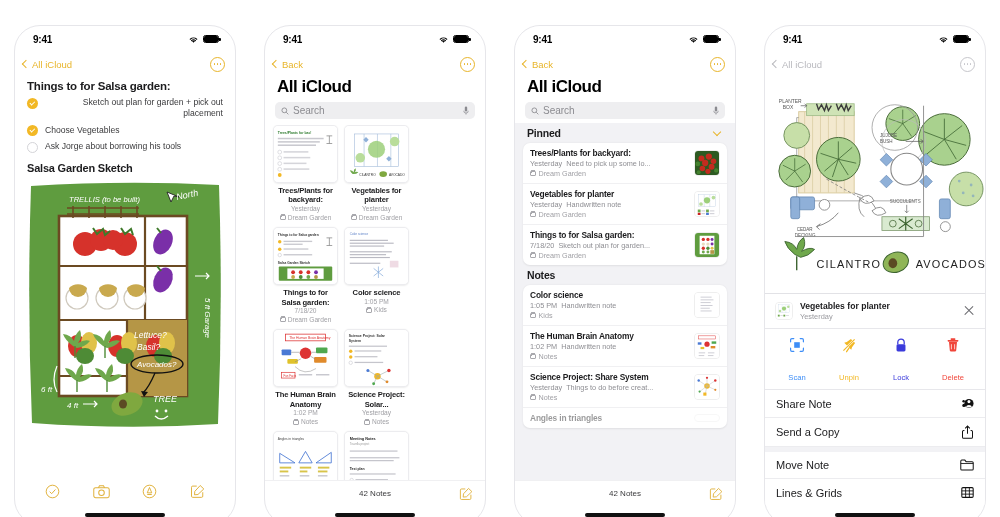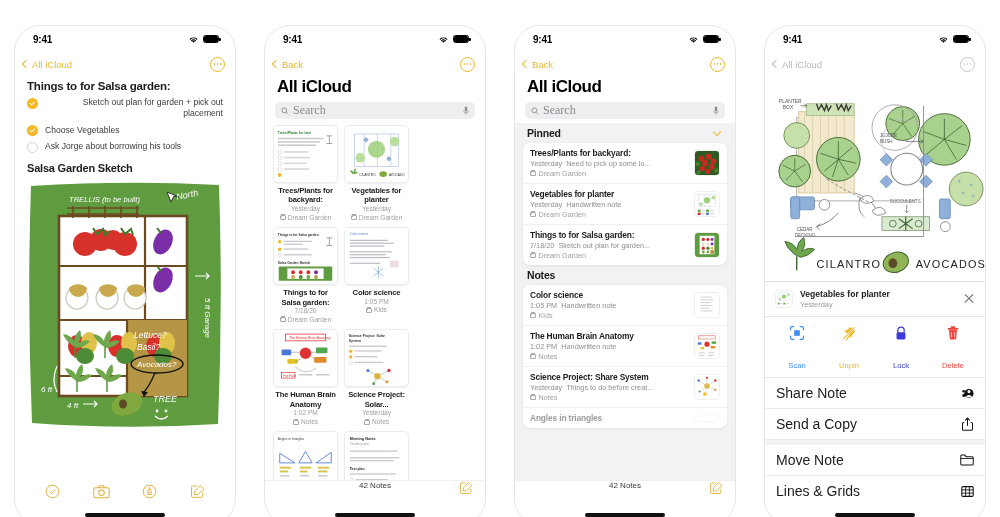--- a/index.html
+++ b/index.html
@@ -79,37 +79,37 @@
   }
   .homebar { height: 18px; flex: 0 0 18px; display: flex; align-items: center; justify-content: center; }
   .homebar i { width: 80px; height: 3.4px; border-radius: 2px; background: #111; display: block; }
 
   
   .bigtitle { font-size: 17px; font-weight: bold; color: #000; padding: 1px 12px 5px; letter-spacing: -0.5px; }
   .searchbar {
     margin: 0 10px 6px; height: 17px; border-radius: 5px; background: #eeeef0;
     display: flex; align-items: center; padding: 0 6px; gap: 4px;
   }
-  .searchbar .ph { font-size: 12px; color: #8b8b90; flex: 1; font-family: Liberation Serif, serif; }
+  .searchbar .ph { font-size: 10px; color: #8b8b90; flex: 1; }
 
   
   .gallery { flex: 1; overflow: hidden; padding: 0 8px; display: flex; flex-wrap: wrap; gap: 5px 6px; align-content: flex-start; }
   .gcell { width: 65px; }
   .gthumb {
     width: 65px; height: 58px; border-radius: 5px; background: #fff;
     border: 0.8px solid #ececef; overflow: hidden; position: relative;
     box-shadow: 0 0.5px 1.5px rgba(0,0,0,.07);
   }
   .gname { font-size: 7.6px; font-weight: bold; color: #1c1c1e; text-align: center; line-height: 1.25; margin-top: 3px; letter-spacing: -0.15px; }
   .gmeta { font-size: 6.6px; color: #a0a0a5; text-align: center; line-height: 1.3; }
   .gfolder { font-size: 6.6px; color: #a0a0a5; text-align: center; display: flex; align-items: center; justify-content: center; gap: 2px; line-height: 1.3; }
   .fld { width: 6px; height: 5px; border: 0.9px solid #a8a8ad; border-radius: 1px; position: relative; }
   .fld:after { content:""; position:absolute; top:-2px; left:0.4px; width:2.6px; height:1.6px; border-top:0.9px solid #a8a8ad; border-left:0.9px solid #a8a8ad; border-radius:1px 0 0 0; }
 
-  .footerbar { height: 26px; flex: 0 0 26px; display: flex; justify-content: center; position: relative; border-top: 0.8px solid #f0f0f2; }
+  .footerbar { height: 26px; flex: 0 0 26px; display: flex; align-items: center; justify-content: center; position: relative; border-top: 0.8px solid #f0f0f2; }
   .footerbar .cnt { font-size: 8px; color: #3a3a3c; }
   .footerbar .compose { position: absolute; right: 12px; color: #E0B13A; }
 
   
   .listwrap { flex: 1; overflow: hidden; padding: 0 8px; }
   .grouphdr { display: flex; align-items: center; justify-content: space-between; padding: 4px 4px 4px 4px; }
   .grouphdr .t { font-size: 10.5px; font-weight: bold; color: #1c1c1e; letter-spacing: -0.2px; }
   .chevdown { width: 6px; height: 6px; border-right: 1.5px solid #E8B52B; border-bottom: 1.5px solid #E8B52B; transform: rotate(45deg); margin-bottom: 3px; margin-right: 3px; }
   .card { background: #fff; border-radius: 7px; box-shadow: 0 0.5px 2px rgba(0,0,0,.08); overflow: hidden; }
   .lrow { display: flex; align-items: center; gap: 6px; padding: 5px 7px; border-bottom: 0.7px solid #f0f0f2; }
@@ -132,21 +132,21 @@
   .xbtn:before { transform: rotate(45deg); }
   .xbtn:after { transform: rotate(-45deg); }
 
   .quickrow { display: flex; padding: 8px 6px 7px; background: #fff; border-bottom: 0.8px solid #e7e7eb; }
   .qitem { flex: 1; display: flex; flex-direction: column; align-items: center; gap: 20px; }
   .qlabel { font-size: 7.6px; }
 
   .menulist { background: #fff; }
   .mrow { display: flex; align-items: center; justify-content: space-between; padding: 7px 11px; border-bottom: 0.7px solid #ececef; }
   .mrow:last-child { border-bottom: none; }
-  .mrow .lbl { font-size: 14px; color: #1c1c1e; }
+  .mrow .lbl { font-size: 11px; color: #1c1c1e; }
   .gapdiv { height: 5px; background: #f2f2f5; }
 </style>
 </head>
 <body>
 
 <div class="stage">
 
   <div class="phone-slot">
   <div class="phone">
 

